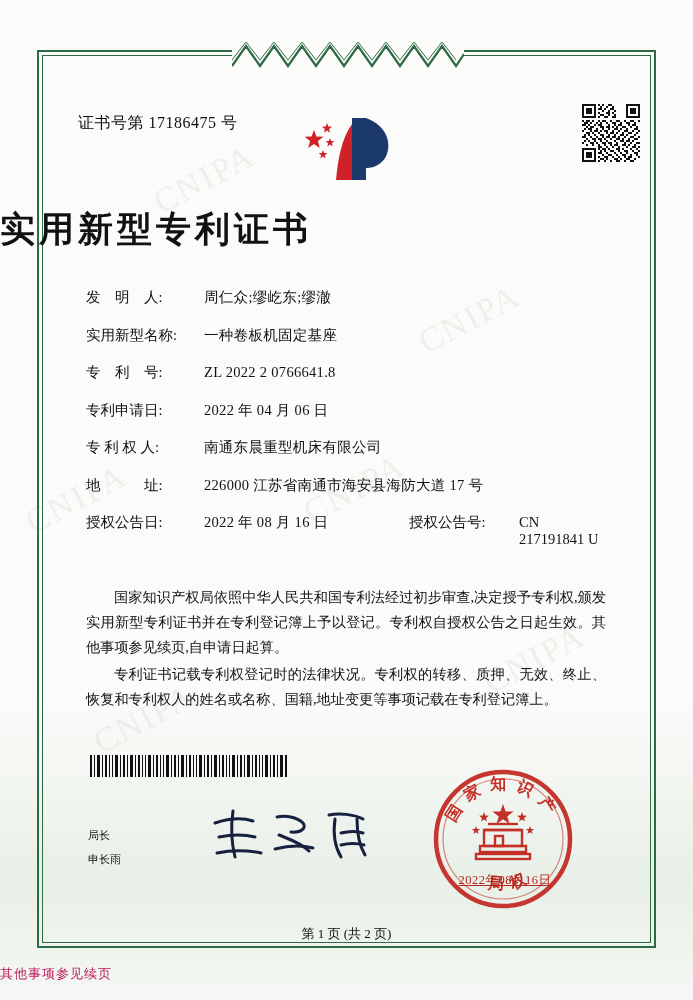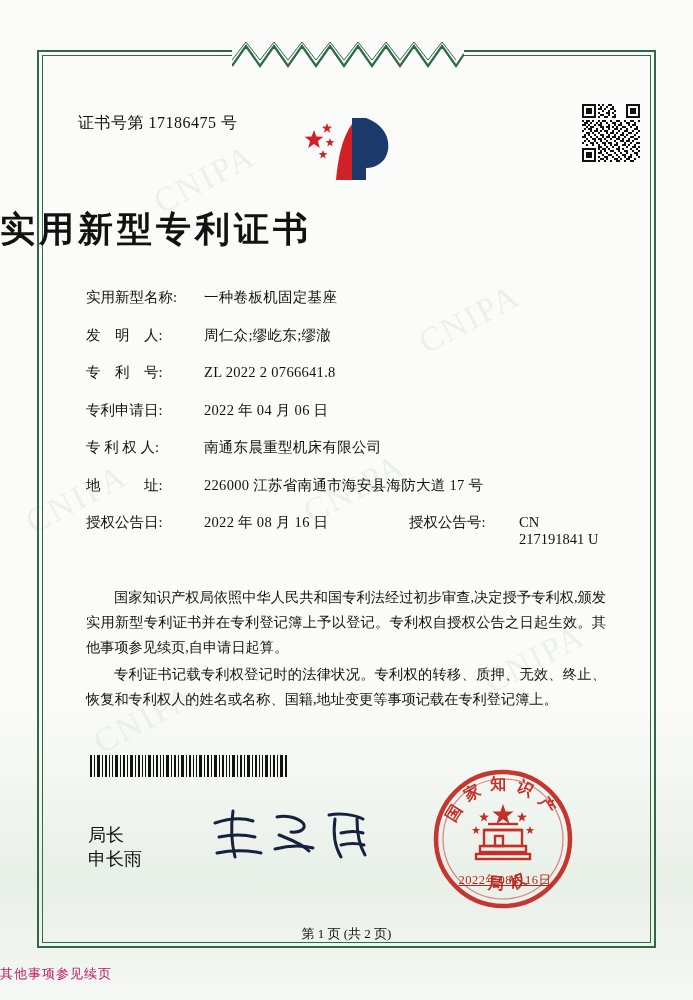--- a/index.html
+++ b/index.html
@@ -176,21 +176,21 @@
     top: 755px;
     width: 200px;
     height: 22px;
   }
 
   
   .sig-label {
     position: absolute;
     left: 88px;
     top: 823px;
-    font-size: 18px;
+    font-size: 11px;
     line-height: 24px;
     color: #111;
   }
   .sig-hand {
     position: absolute;
     left: 205px;
     top: 805px;
     width: 180px;
     height: 60px;
   }
@@ -491,26 +491,26 @@
         <polygon points="34,28 35.1,31.1 38.4,31.2 35.8,33.2 36.7,36.4 34,34.5 31.3,36.4 32.2,33.2 29.6,31.2 32.9,31.1"></polygon>
         <polygon points="27,40 28.1,43.1 31.4,43.2 28.8,45.2 29.7,48.4 27,46.5 24.3,48.4 25.2,45.2 22.6,43.2 25.9,43.1"></polygon>
       </g>
     </svg>
   </div>
 
   <div class="title">实用新型专利证书</div>
 
   <div class="fields">
     <div class="field-row">
+      <span class="field-label">发　明　人:</span>
+      <span class="field-value">周仁众;缪屹东;缪澈</span>
+    </div>
+    <div class="field-row">
       <span class="field-label">实用新型名称:</span>
       <span class="field-value">一种卷板机固定基座</span>
-    </div>
-    <div class="field-row">
-      <span class="field-label">发　明　人:</span>
-      <span class="field-value">周仁众;缪屹东;缪澈</span>
     </div>
     <div class="field-row">
       <span class="field-label">专　利　号:</span>
       <span class="field-value">ZL 2022 2 0766641.8</span>
     </div>
     <div class="field-row">
       <span class="field-label">专利申请日:</span>
       <span class="field-value">2022 年 04 月 06 日</span>
     </div>
     <div class="field-row">

